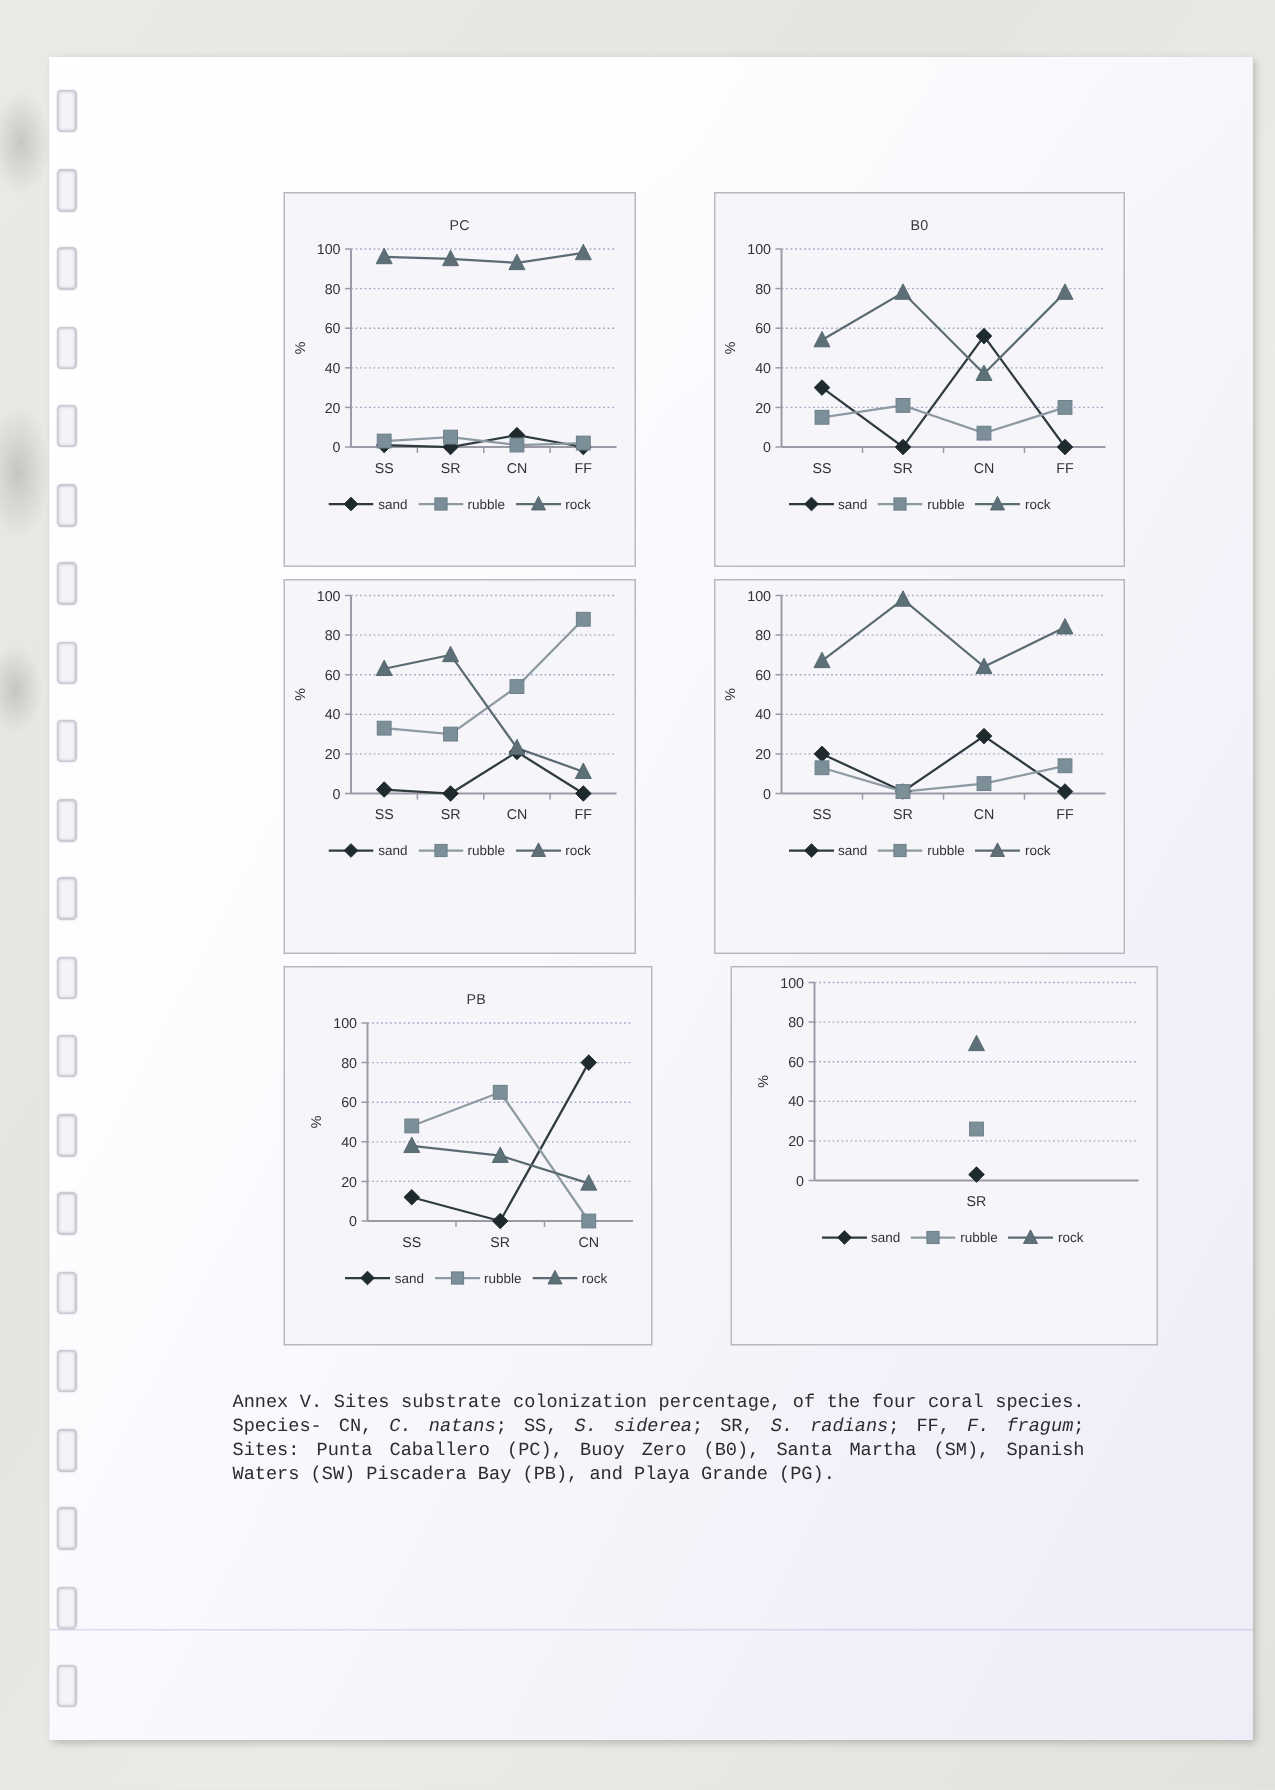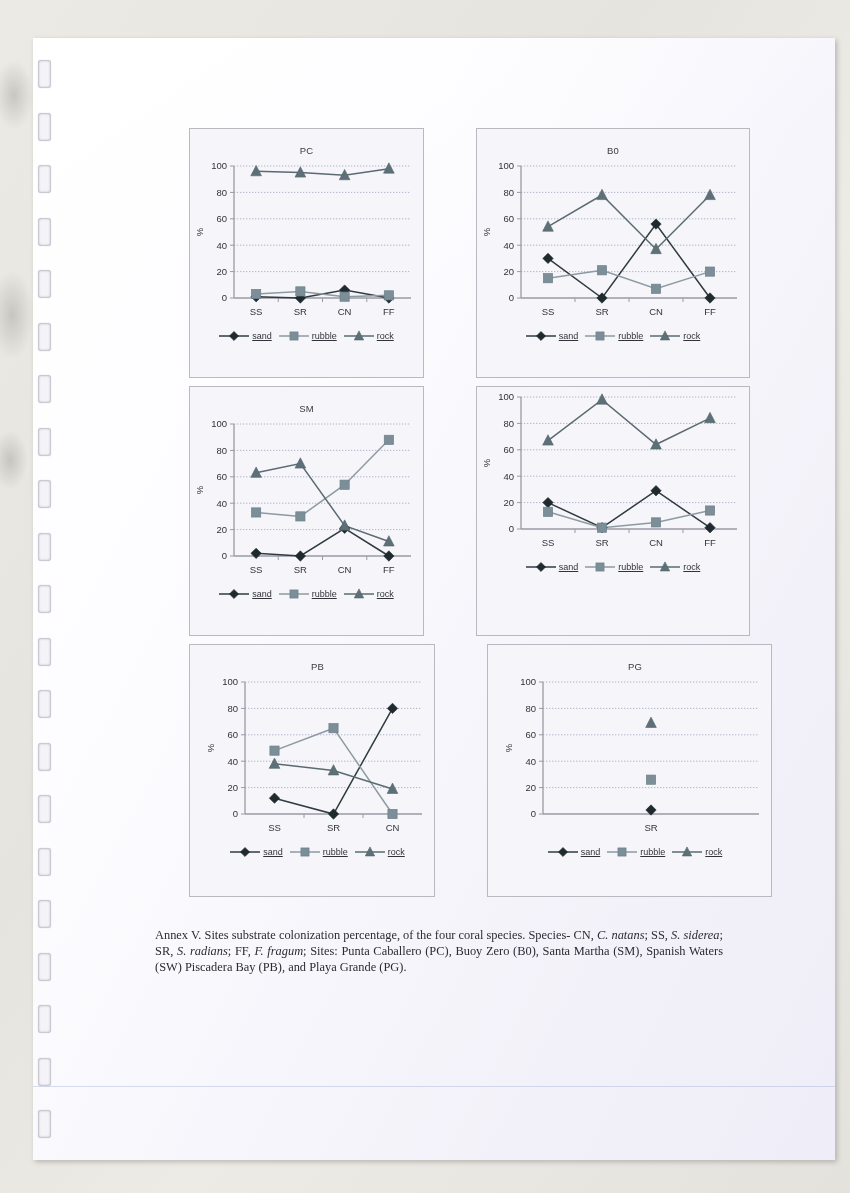--- a/index.html
+++ b/index.html
@@ -75,32 +75,31 @@
     padding-top: 16px;
     letter-spacing: 0.2px;
   }
   .plot-wrap { position: relative; }
   .plot-svg { display: block; margin: 0 auto; }
   .legend {
     display: flex; justify-content: center; align-items: flex-start;
     gap: 7px;
     font-size: 9px; color: #32323a;
     margin-top: 6px;
-    text-decoration: underline;
   }
   .legend-item { display: flex; align-items: center; gap: 2px; }
   .legend-label { margin-left: 1px; }
   svg text { font-family: "Liberation Sans", sans-serif; }
 
   
   #caption {
     position: absolute;
     left: 122px; top: 890px;
     width: 568px;
-    font-family: Liberation Serif, serif;
+    font-family: Liberation Mono, monospace;
     font-size: 12.4px;
     line-height: 1.28;
     color: #2b2b30;
     text-align: justify;
   }
   #caption i { font-style: italic; }
 </style>
 </head>
 <body>
 
@@ -277,21 +276,20 @@
                   <line x1="0" y1="6" x2="30" y2="6" stroke="#5a6b72" stroke-width="1.5"></line>
                   <polygon points="15,0.8959999999999999 19.69568,9.98112 10.30432,9.98112" fill="#5d7078" stroke="#51646c" stroke-width="0.6"></polygon>
                 </svg>
                 <span class="legend-label">rock</span>
               </div>
             </div>
           </div>
         </div>
         <div class="chart-row">
           <div class="panel left">
-            <div class="chart-title">SM</div>
             <div class="plot-wrap">
               <svg class="plot-svg" width="233" height="168" viewBox="0 0 233 168">
                 <line x1="40" y1="142" x2="44" y2="142" stroke="#9a9aa6" stroke-width="1"></line>
                 <text x="37" y="145.4" text-anchor="end" font-size="9.5" fill="#32323a">0</text>
                 <line x1="44" y1="115.6" x2="221" y2="115.6" stroke="#9aa0c0" stroke-width="0.9" stroke-dasharray="1.3,1.7" opacity="0.85"></line>
                 <line x1="40" y1="115.6" x2="44" y2="115.6" stroke="#9a9aa6" stroke-width="1"></line>
                 <text x="37" y="119" text-anchor="end" font-size="9.5" fill="#32323a">20</text>
                 <line x1="44" y1="89.19999999999999" x2="221" y2="89.19999999999999" stroke="#9aa0c0" stroke-width="0.9" stroke-dasharray="1.3,1.7" opacity="0.85"></line>
                 <line x1="40" y1="89.19999999999999" x2="44" y2="89.19999999999999" stroke="#9a9aa6" stroke-width="1"></line>
                 <text x="37" y="92.6" text-anchor="end" font-size="9.5" fill="#32323a">40</text>
@@ -489,21 +487,20 @@
               <div class="legend-item">
                 <svg width="30" height="12" viewBox="0 0 30 12">
                   <line x1="0" y1="6" x2="30" y2="6" stroke="#5a6b72" stroke-width="1.5"></line>
                   <polygon points="15,0.8959999999999999 19.69568,9.98112 10.30432,9.98112" fill="#5d7078" stroke="#51646c" stroke-width="0.6"></polygon>
                 </svg>
                 <span class="legend-label">rock</span>
               </div>
             </div>
           </div>
           <div class="panel right tall">
-            <div class="chart-title">PG</div>
             <div class="plot-wrap">
               <svg class="plot-svg" width="272" height="168" viewBox="0 0 272 168">
                 <line x1="40" y1="142" x2="44" y2="142" stroke="#9a9aa6" stroke-width="1"></line>
                 <text x="37" y="145.4" text-anchor="end" font-size="9.5" fill="#32323a">0</text>
                 <line x1="44" y1="115.6" x2="260" y2="115.6" stroke="#9aa0c0" stroke-width="0.9" stroke-dasharray="1.3,1.7" opacity="0.85"></line>
                 <line x1="40" y1="115.6" x2="44" y2="115.6" stroke="#9a9aa6" stroke-width="1"></line>
                 <text x="37" y="119" text-anchor="end" font-size="9.5" fill="#32323a">20</text>
                 <line x1="44" y1="89.19999999999999" x2="260" y2="89.19999999999999" stroke="#9aa0c0" stroke-width="0.9" stroke-dasharray="1.3,1.7" opacity="0.85"></line>
                 <line x1="40" y1="89.19999999999999" x2="44" y2="89.19999999999999" stroke="#9a9aa6" stroke-width="1"></line>
                 <text x="37" y="92.6" text-anchor="end" font-size="9.5" fill="#32323a">40</text>

